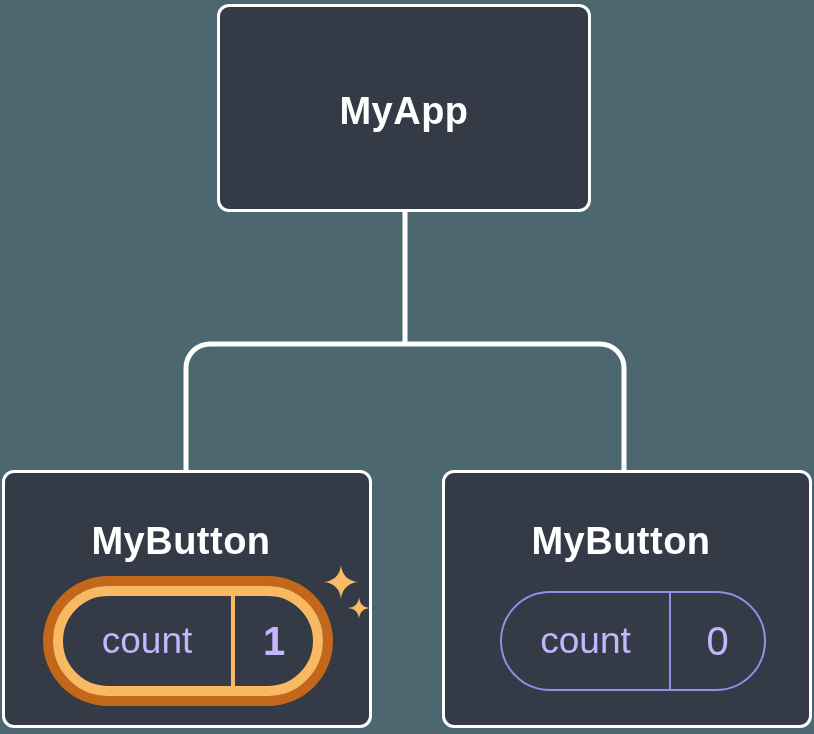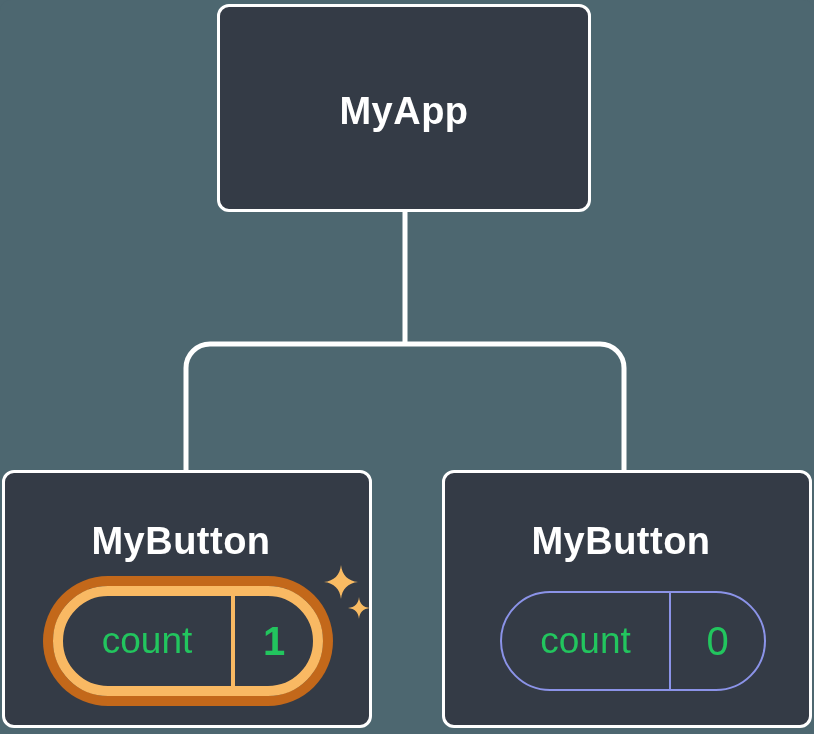--- a/index.html
+++ b/index.html
@@ -68,21 +68,21 @@
   .pill-plain {
     left: 55px; top: 118px;
     width: 266px; height: 100px;
     border: 2px solid #8b93e8;
     border-radius: 52px;
   }
   .pill-cell {
     display: flex;
     align-items: center;
     justify-content: center;
-    color: #22c55e;
+    color: #c4b5fd;
   }
   .pill-key {
     flex: 1;
     font-size: 37px;
     font-weight: 400;
   }
   .pill-value {
     font-size: 40px;
   }
   .pill-highlight .pill-value {

